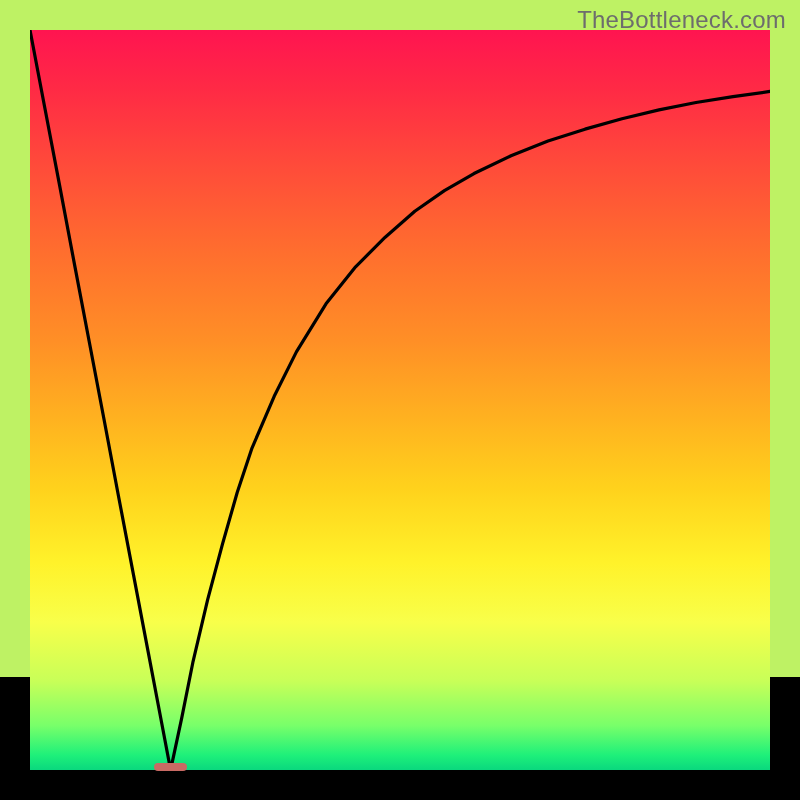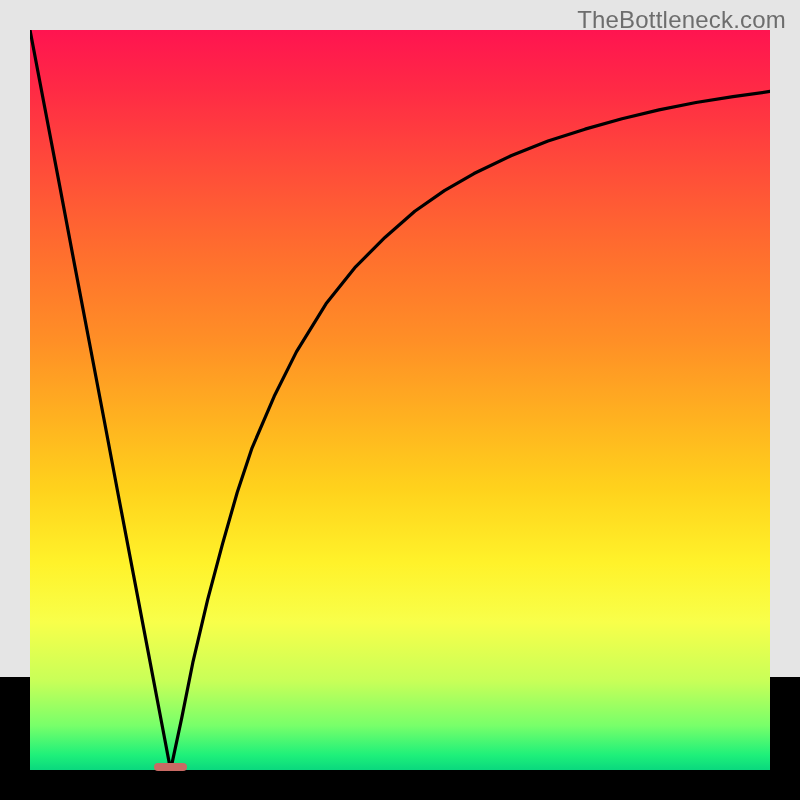--- a/index.html
+++ b/index.html
@@ -8,21 +8,21 @@
     width: 800px;
     height: 800px;
     overflow: hidden;
     background: #000;
     font-family: Arial, Helvetica, sans-serif;
   }
   .frame {
     position: relative;
     width: 800px;
     height: 677px;
-    background: #e5e5e5;
+    background: #bef264;
     text-align: center;
   }
   .plot-area {
     position: absolute;
     left: 30px;
     top: 30px;
     width: 740px;
     height: 740px;
     
     background: linear-gradient(to bottom,

